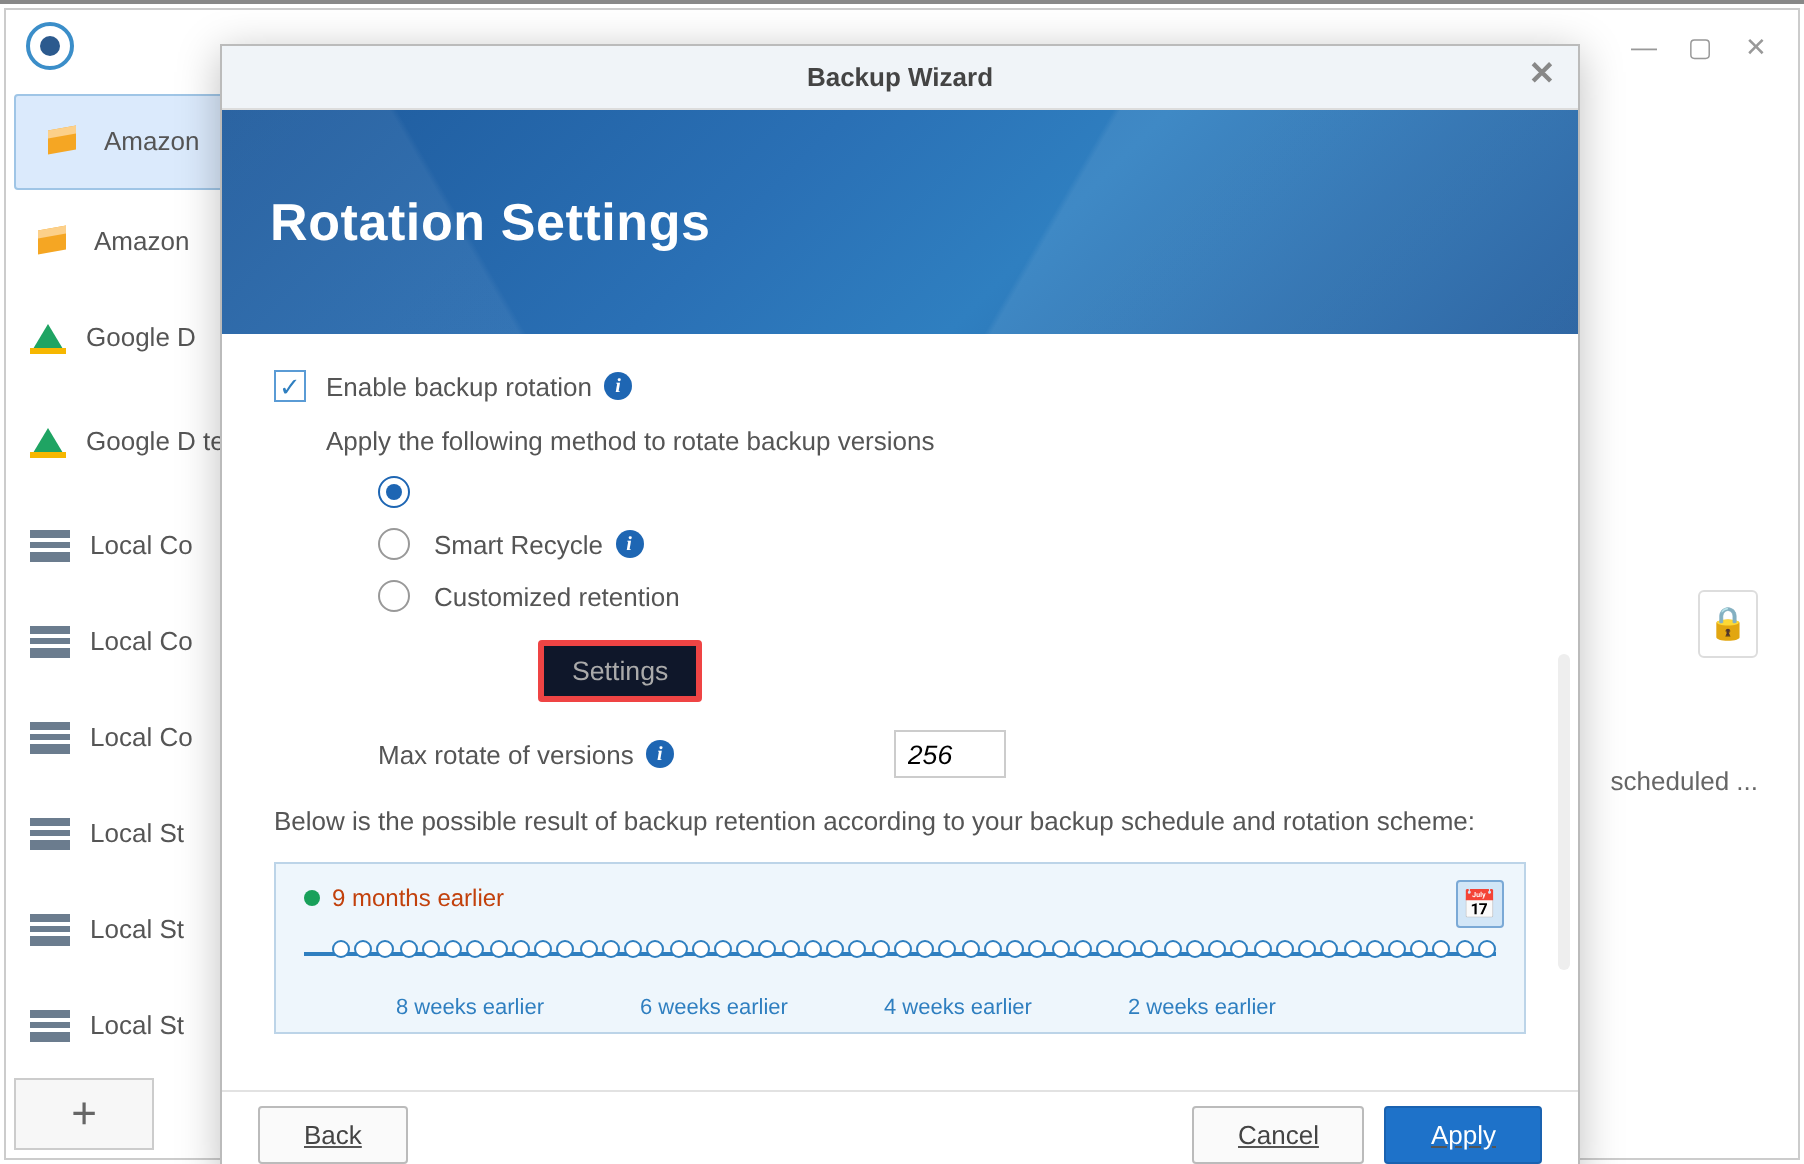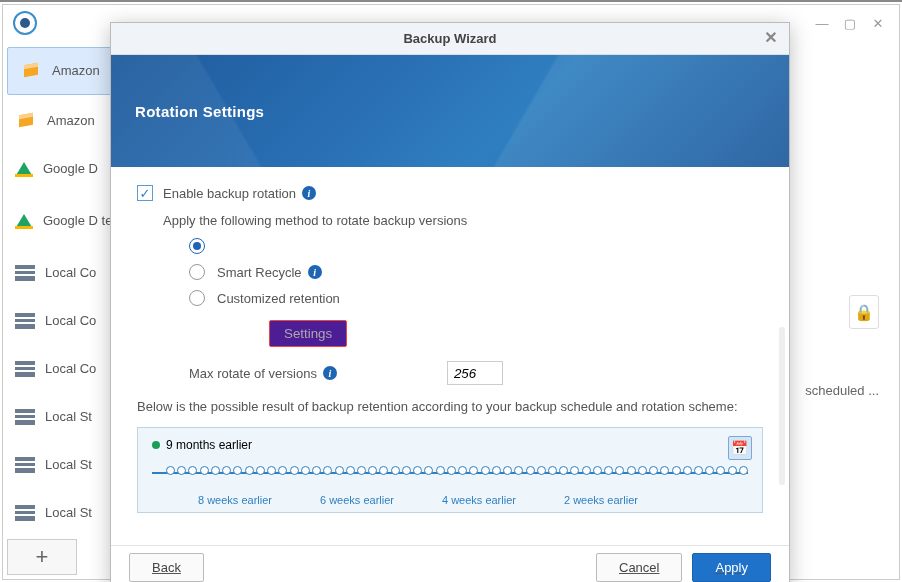--- a/index.html
+++ b/index.html
@@ -115,46 +115,46 @@
     background: linear-gradient(135deg,#1e5a9c 0%,#2a70b5 40%,#2f7fc0 60%,#1e5a9c 100%);
     position:relative;
     display:flex;align-items:center;padding-left:24px;
   }
   .banner::after{
     content:"";position:absolute;inset:0;
     background:
       linear-gradient(60deg, rgba(255,255,255,0.06) 20%, transparent 20.5%),
       linear-gradient(120deg, transparent 60%, rgba(255,255,255,0.08) 60.5%);
   }
-  .banner h1{color:#fff;font-size:15px;font-weight:bold;margin:0;letter-spacing:0.3px;position:relative;z-index:1;}
+  .banner h1{color:#fff;font-size:26px;font-weight:bold;margin:0;letter-spacing:0.3px;position:relative;z-index:1;}
   .body {
     flex:1;
     padding: 18px 26px 8px 26px;
     overflow:hidden;
     position:relative;
     color:#555;
   }
   .checkbox-row{display:flex;align-items:center;margin-bottom:12px;}
   .chk{width:16px;height:16px;border:1px solid #5a9bd5;margin-right:10px;display:flex;align-items:center;justify-content:center;color:#2f7fc0;font-size:13px;cursor:pointer;}
   .info-icon{width:14px;height:14px;border-radius:50%;background:#1e66b3;color:#fff;font-size:10px;font-weight:bold;display:inline-flex;align-items:center;justify-content:center;margin-left:6px;font-style:italic;font-family:Georgia;}
   .sub{margin-left:26px;}
   .radiogroup{margin-left:52px;margin-top:8px;}
   .radio-row{display:flex;align-items:center;margin:10px 0;cursor:pointer;}
   .radio{width:16px;height:16px;border:1px solid #999;border-radius:50%;margin-right:12px;display:flex;align-items:center;justify-content:center;}
   .radio.sel{border-color:#1e66b3;}
   .radio.sel::after{content:"";width:8px;height:8px;border-radius:50%;background:#1e66b3;}
-  .settings-btn{margin-left:80px;margin-top:4px;padding:5px 14px;border:1px solid #ef4444;background:#4c1d95;color:#aaa;border-radius:2px;cursor:not-allowed;}
+  .settings-btn{margin-left:80px;margin-top:4px;padding:5px 14px;border:3px solid #ef4444;background:#0f172a;color:#aaa;border-radius:2px;cursor:not-allowed;}
   .maxrow{margin-left:52px;margin-top:14px;display:flex;align-items:center;}
   .maxrow input{width:56px;height:24px;border:1px solid #ccc;text-align:left;padding:2px 6px;margin-left:110px;font-style:italic;}
   .desc{margin-top:12px;line-height:1.5;}
   .timeline-box{
     margin-top:10px;border:1px solid #bcd4e8;background:#eef6fc;height:86px;position:relative;padding:10px 14px;
   }
   .cal-icon{position:absolute;right:10px;top:8px;width:24px;height:24px;border:1px solid #7aa9d6;background:#d2e6f7;color:#2d6aa8;display:flex;align-items:center;justify-content:center;font-size:14px;border-radius:2px;cursor:pointer;}
-  .oldest{color:#000000;font-size:12px;display:flex;align-items:center;}
+  .oldest{color:#c2410c;font-size:12px;display:flex;align-items:center;}
   .oldest::before{content:"";width:8px;height:8px;border-radius:50%;background:#18a05a;margin-right:6px;}
   .line{position:absolute;left:14px;right:14px;top:44px;height:2px;background:#2f7fc0;}
   .circles{position:absolute;left:28px;right:14px;top:38px;height:14px;display:flex;justify-content:space-between;}
   .circ{width:9px;height:9px;border:1.5px solid #2f7fc0;border-radius:50%;background:#fff;}
   .ticks{position:absolute;left:60px;right:14px;bottom:6px;display:flex;justify-content:flex-start;color:#2f7fc0;font-size:11px;gap:48px;}
   .footer{
     height:44px;border-top:1px solid #e2e2e2;display:flex;align-items:center;justify-content:space-between;padding:0 18px;text-decoration:underline;
   }
   .btn{padding:6px 22px;border:1px solid #bbb;background:#fafafa;color:#444;border-radius:2px;cursor:pointer;font-size:13px;}
   .btn.primary{background:#1e72c9;border-color:#1a62b0;color:#fff;}

